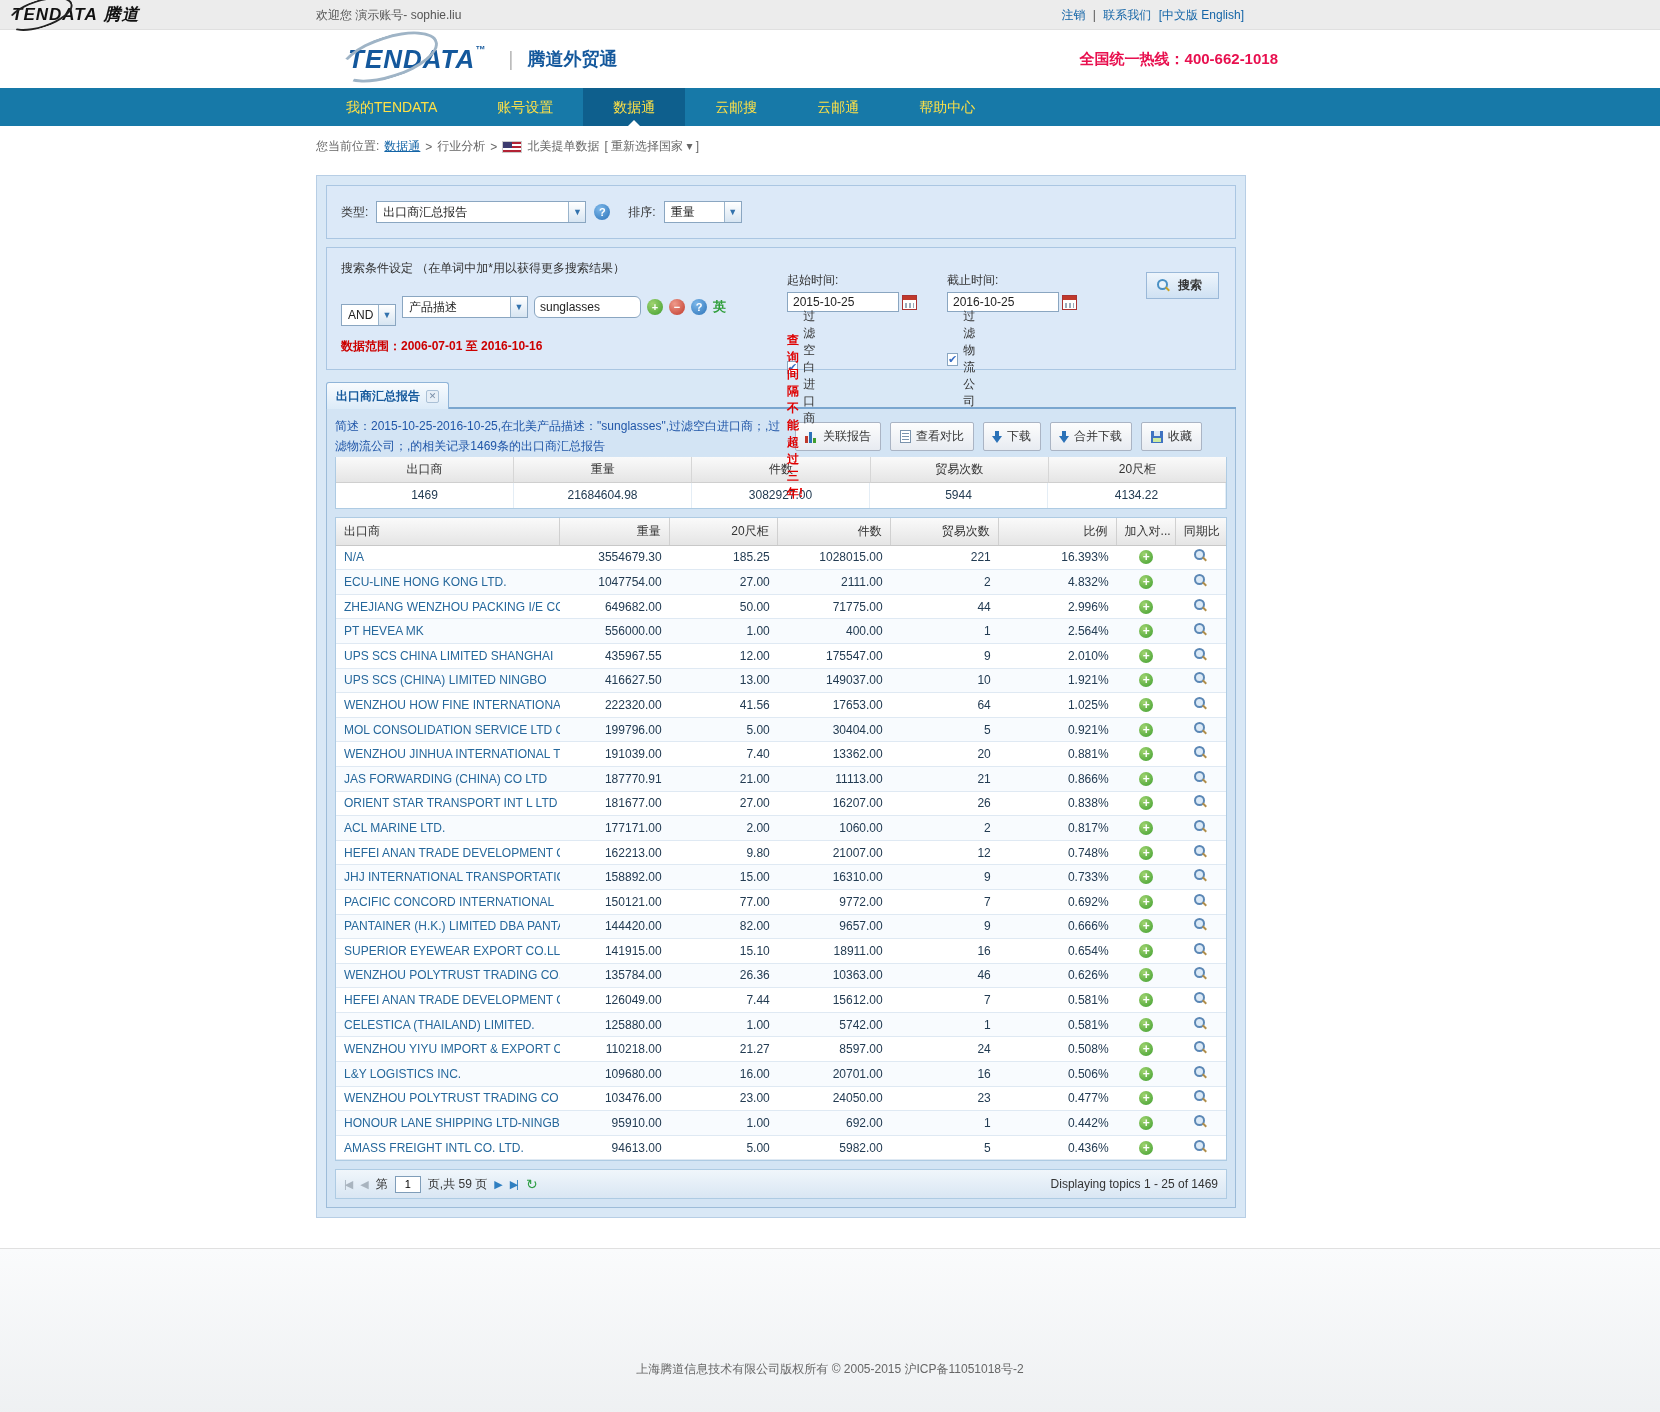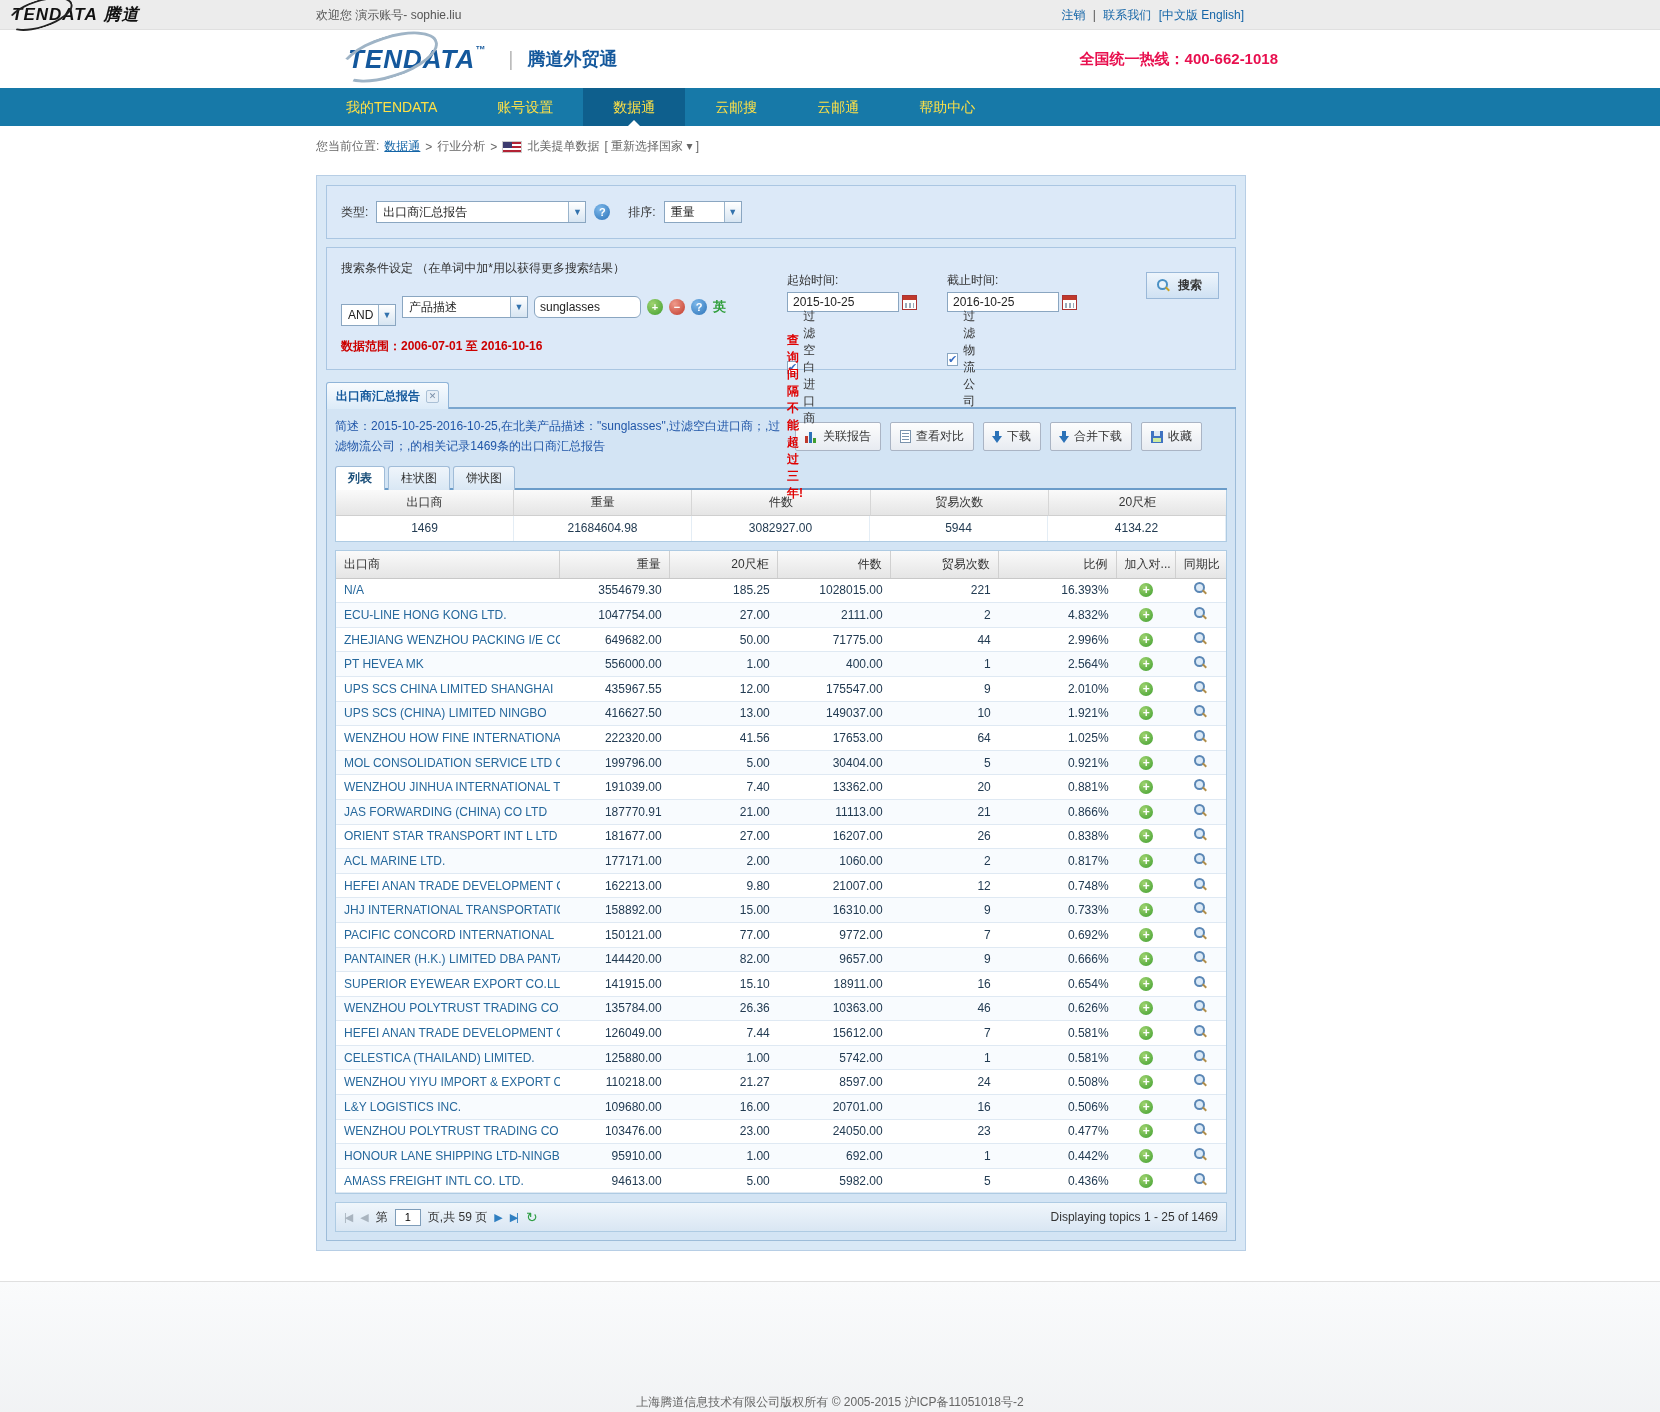--- a/index.html
+++ b/index.html
@@ -347,25 +347,20 @@
           <span class="ic-down"></span>
           <span>合并下载</span>
         </span>
         <span class="act-btn">
           <span class="ic-save"></span>
           <span>收藏</span>
         </span>
       </div>
     </div>
 
-    <div class="viewtabs">
-      <span class="vtab active">列表</span>
-      <span class="vtab">柱状图</span>
-      <span class="vtab">饼状图</span>
-    </div>
 
     <div class="sumtable">
       <div class="sumrow head">
         <div class="sumcell">出口商</div>
         <div class="sumcell">重量</div>
         <div class="sumcell">件数</div>
         <div class="sumcell">贸易次数</div>
         <div class="sumcell">20尺柜</div>
       </div>
       <div class="sumrow vals">

